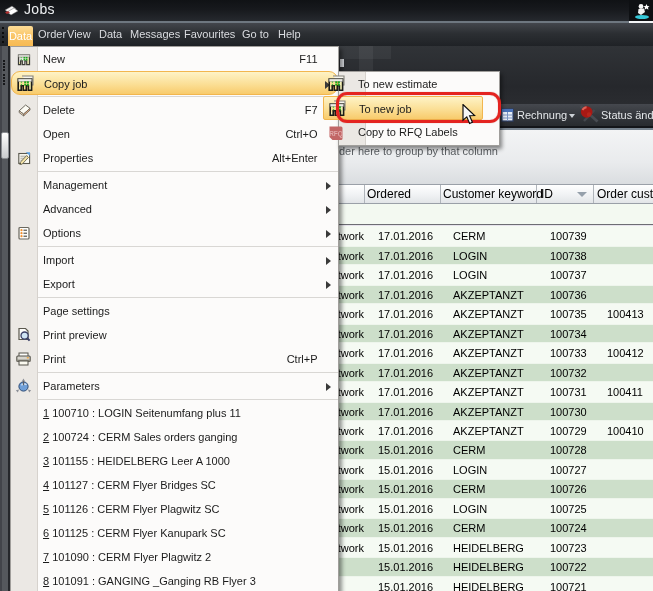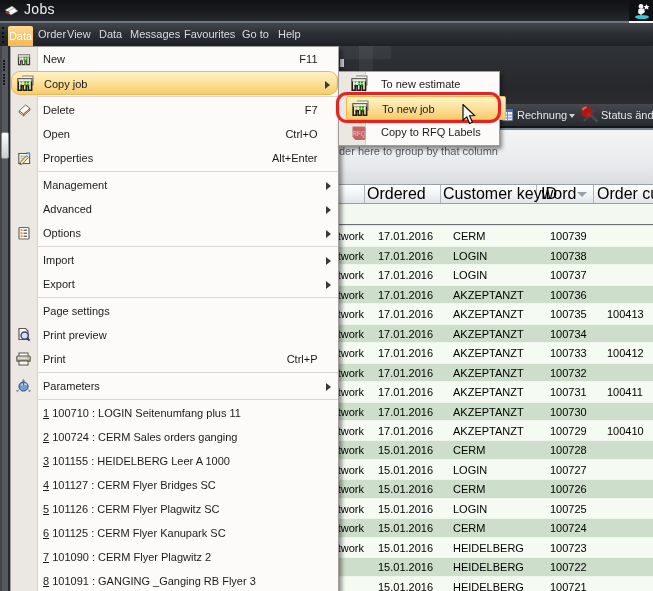--- a/index.html
+++ b/index.html
@@ -47,21 +47,21 @@
 
 #groupbar { left:10px; top:130px; width:643px; height:54px;
   background:linear-gradient(180deg,#f3f4f5 0%,#e9ebed 60%,#dadde0 100%); }
 #groupbar-text { left:339px; top:145px; font-size:11px; color:#595d61; }
 
 
 #header { left:10px; top:184px; width:643px; height:20px;
   background:linear-gradient(180deg,#ffffff 0%,#f0f2f4 55%,#e2e5e8 100%);
   border-top:1px solid #9aa0a8; border-bottom:1px solid #9aa0a8; }
 .hline { position:absolute; top:185px; width:1px; height:18px; background:#b0b5bb; }
-.htext { position:absolute; top:185px; height:18px; line-height:18px; font-size:16px; color:#000; white-space:nowrap; }
+.htext { position:absolute; top:185px; height:18px; line-height:18px; font-size:12px; color:#000; white-space:nowrap; }
 #sortarr { left:577px; top:192px; width:0; height:0; border-left:5px solid transparent;
   border-right:5px solid transparent; border-top:5px solid #95a0ab; }
 
 
 #filterrow { left:10px; top:204px; width:643px; height:19.5px; background:#f3f9f1; }
 #filtersep1 { left:10px; top:223.5px; width:643px; height:1.8px; background:#6c6d73; }
 #filtersep2 { left:10px; top:225.3px; width:643px; height:1.4px; background:#e6e3ec; }
 #tablebg { left:10px; top:226.3px; width:643px; height:365px; background:#f5faf3; }
 .row { position:absolute; left:10px; width:643px; height:19.47px; line-height:19.47px; font-size:11px; color:#000; }
 .rw { background:#f5faf3; }
@@ -87,21 +87,21 @@
   border:1px solid #f2b64e; border-radius:9px; }
 .msep { position:absolute; left:37.5px; width:300px; height:1px; background:#d9d7d4; z-index:22; }
 .mi { position:absolute; }
 u { text-decoration:underline; }
 
 
 #submenu { left:338px; top:70.5px; width:161.5px; height:75px; background:#fcfbfa;
   border:1px solid #a09e9b; box-shadow:2px 3px 4px rgba(0,0,0,0.45); z-index:24; }
 #sgutter { left:339px; top:71.5px; width:25.5px; height:73px; background:#ebe8e4; z-index:25; }
 #sgutterline { left:364.5px; top:71.5px; width:1px; height:73px; background:#d6d2cd; z-index:25; }
-.sitem { position:absolute; left:346px; width:159.5px; height:24px; z-index:26; }
+.sitem { position:absolute; left:323px; width:159.5px; height:24px; z-index:26; }
 .stext { position:absolute; left:35px; top:0; height:24px; line-height:24px; font-size:11px; color:#1b1b1b; white-space:nowrap; }
 .sitem.hl { background:linear-gradient(180deg,#fef3c6 0%,#fbdf96 55%,#f8cb6c 100%);
   border:1px solid #f2b64e; border-radius:2px; }
 .smi { position:absolute; }
 
 
 #redrect { left:336px; top:92px; width:164.5px; height:31px; border:3px solid #e42420;
   border-radius:11px; z-index:40; box-shadow:0 0 1px rgba(160,0,0,0.5), inset 0 0 1px rgba(160,0,0,0.5); }
 #cursor { z-index:50; left:462px; top:104px; }
 </style>

